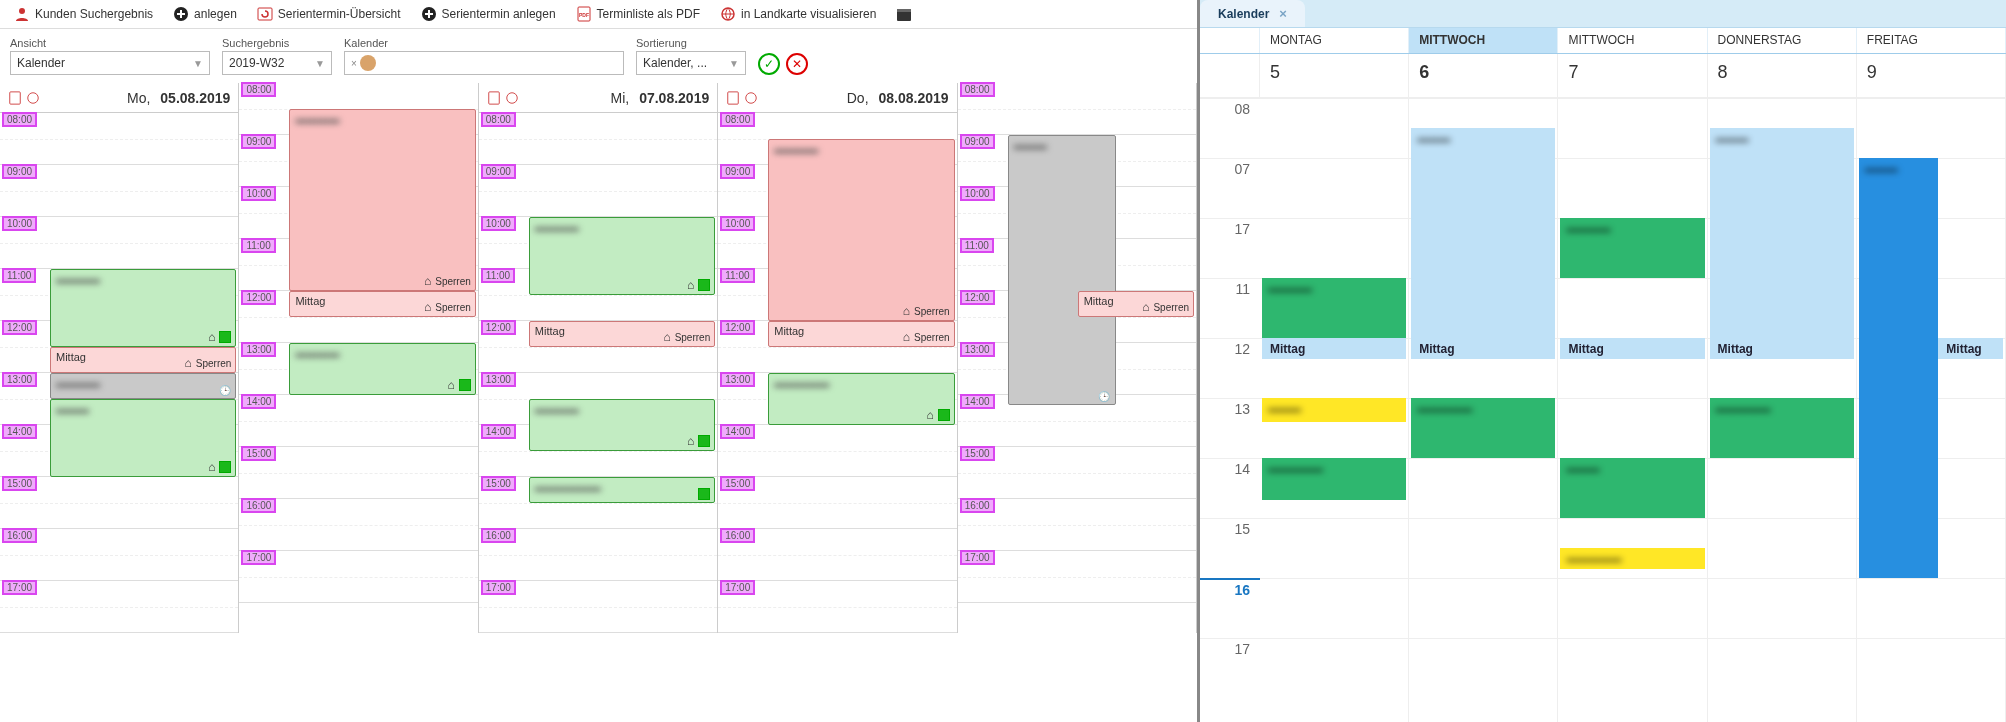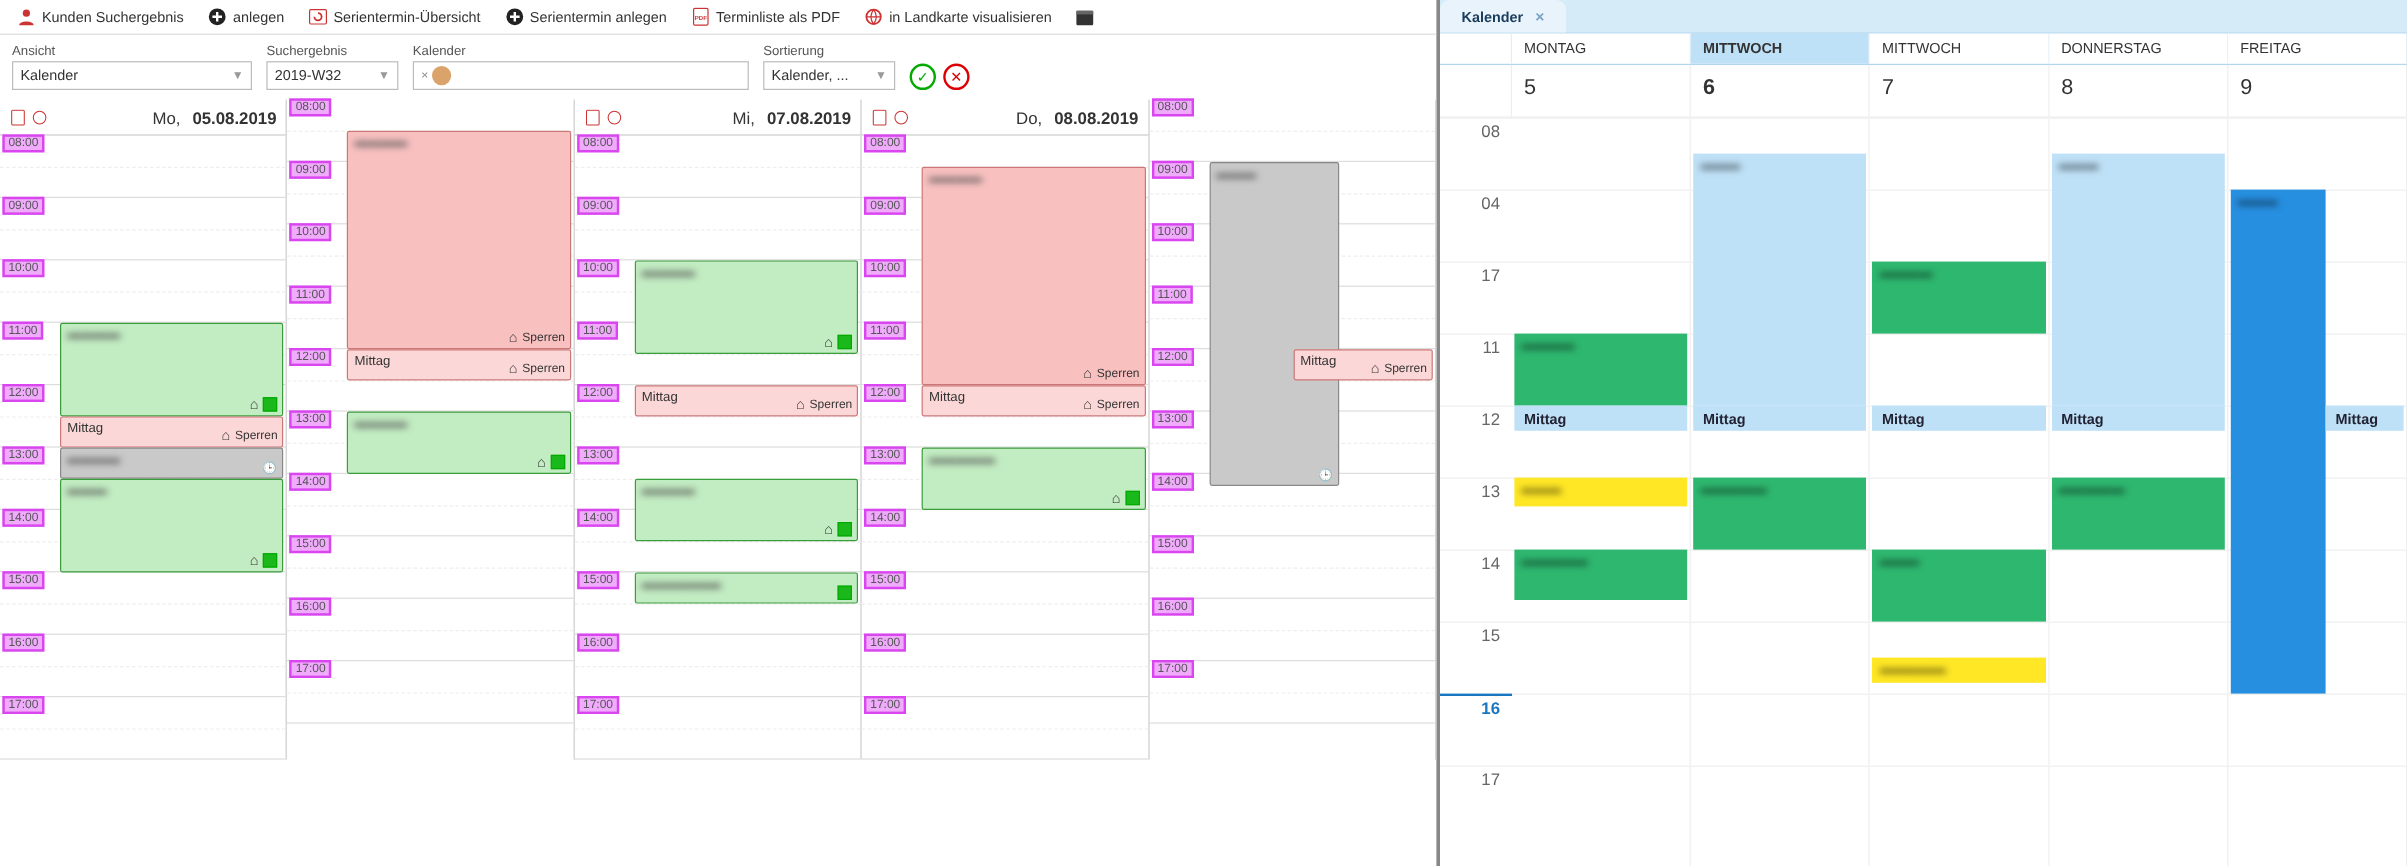--- a/index.html
+++ b/index.html
@@ -549,21 +549,21 @@
       <div></div>
       <div>5</div>
       <div class="today-date">6</div>
       <div>7</div>
       <div>8</div>
       <div>9</div>
     </div>
   <div class="r-body">
     <div class="r-times" id="r-times">
         <div class="r-hour">08</div>
-        <div class="r-hour">04</div>
+        <div class="r-hour">07</div>
         <div class="r-hour">17</div>
         <div class="r-hour">11</div>
         <div class="r-hour">12</div>
         <div class="r-hour">13</div>
         <div class="r-hour">14</div>
         <div class="r-hour">15</div>
         <div class="r-hour now">16</div>
         <div class="r-hour">17</div>
       </div>
     <div class="r-cols" id="r-cols">

